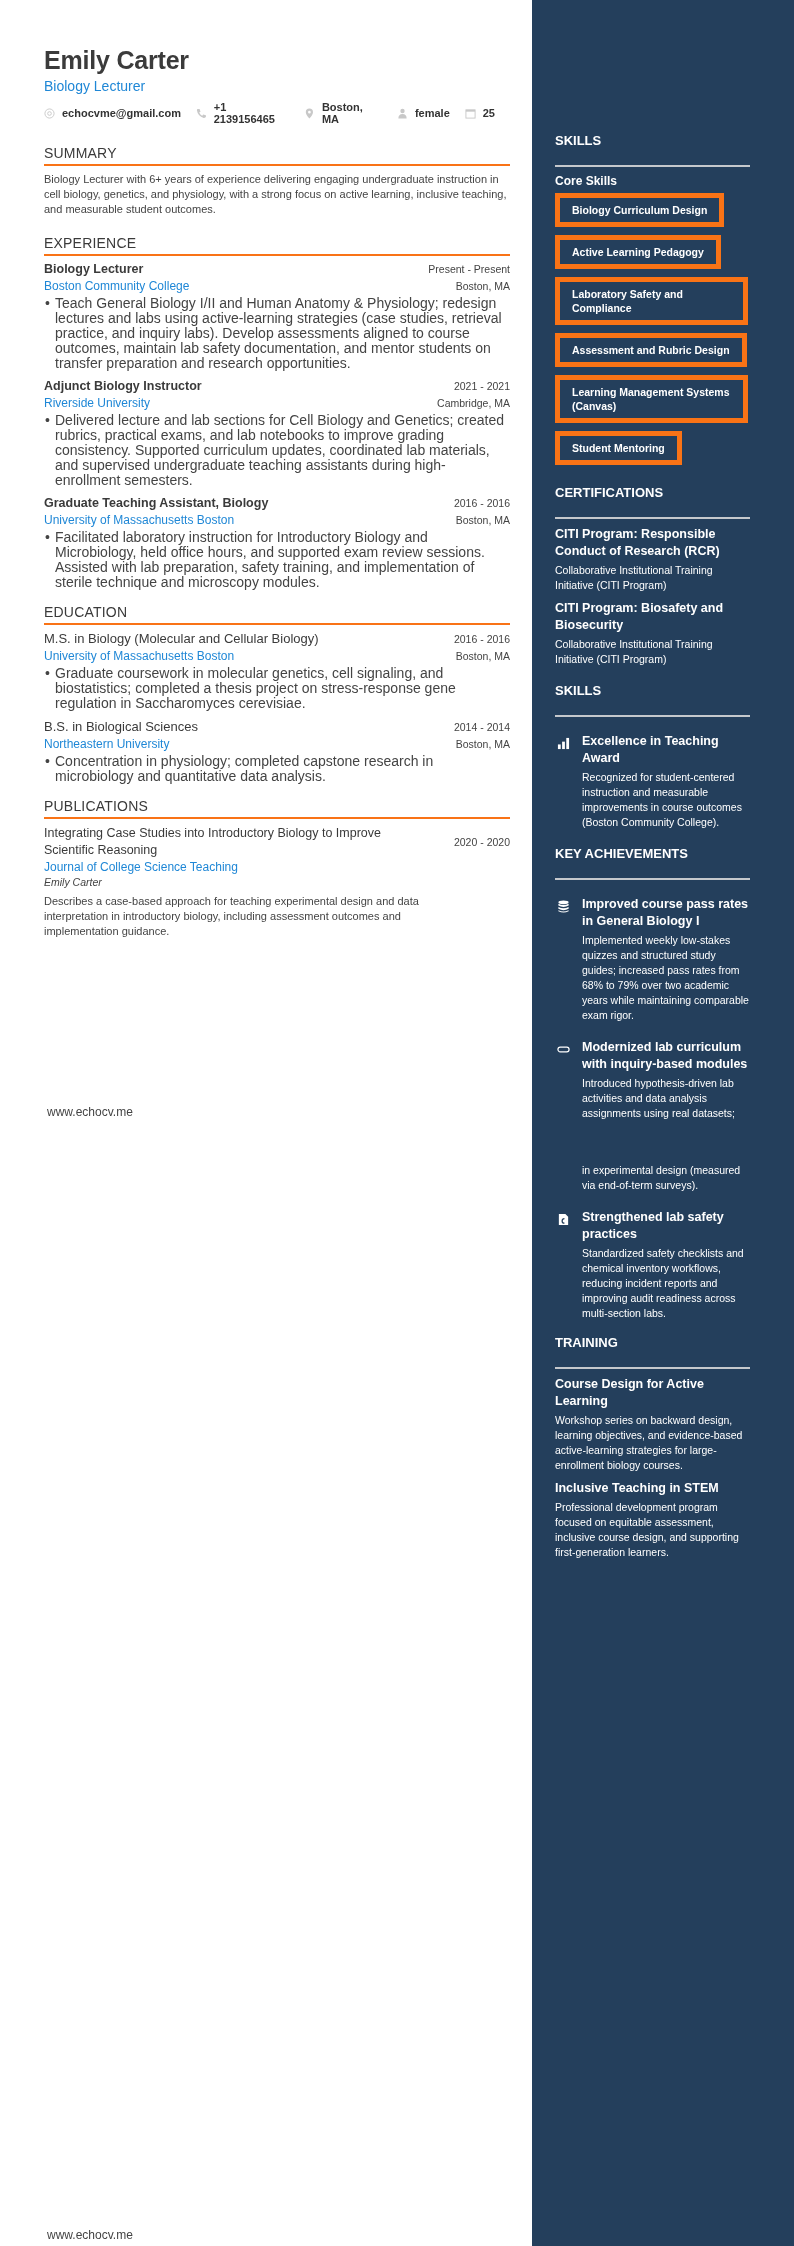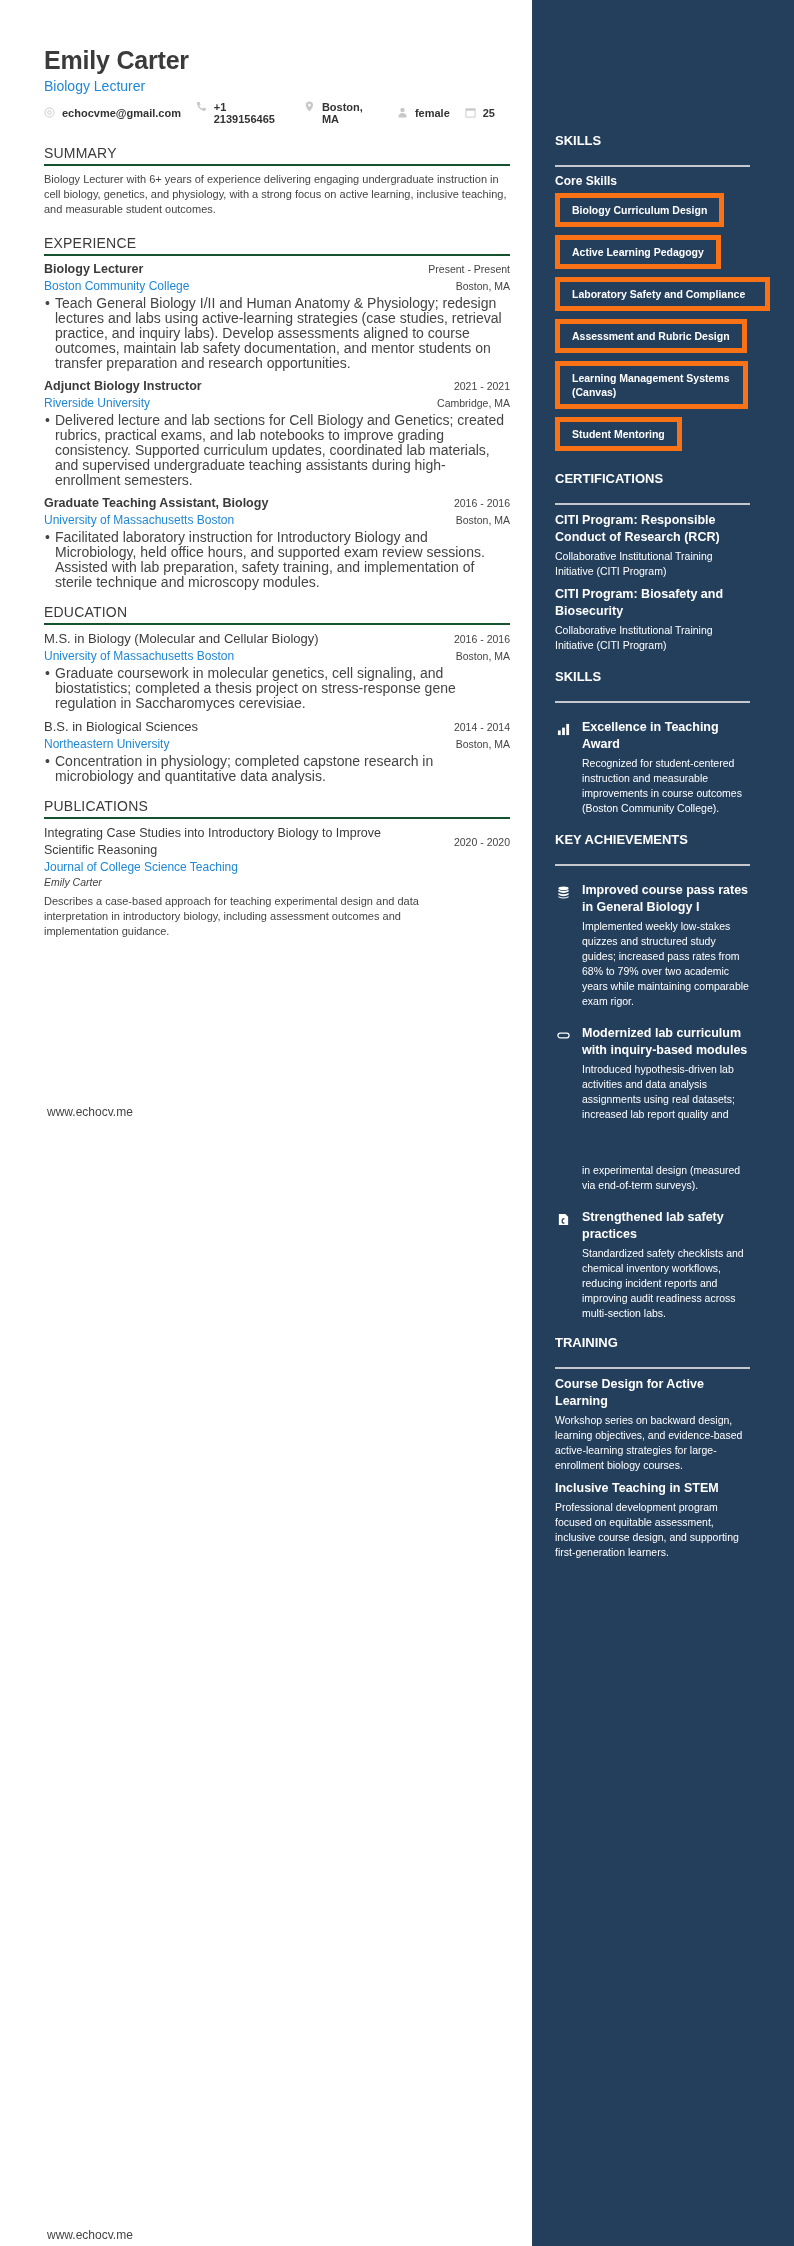--- a/index.html
+++ b/index.html
@@ -7,24 +7,24 @@
   body { font-family: "Liberation Sans", sans-serif; color: #3a3a3a; }
   .page { position: relative; width: 794px; height: 1123px; background: #fff; overflow: hidden; }
   .sidebar-bg { position: absolute; left: 532px; top: 0; width: 262px; height: 100%; background: #243f5c; }
   .main { position: absolute; left: 44px; top: 0; width: 466px; }
   .side { position: absolute; left: 555px; top: 0; width: 195px; color: #fff; }
   .footer { position: absolute; left: 47px; font-size: 12px; color: #444; }
 
   .name { font-size: 25px; font-weight: bold; color: #3b3b3b; margin-top: 46px; letter-spacing: -0.2px; }
   .title { font-size: 14px; color: #1f87d6; margin-top: 3px; }
   .contacts { display: flex; align-items: center; margin-top: 7px; font-size: 11px; font-weight: bold; color: #333; }
-  .contact { display: flex; align-items: flex-start; margin-right: 15px; }
+  .contact { display: flex; align-items: center; margin-right: 15px; }
   .contact svg { width: 11px; height: 11px; margin-right: 7px; fill: #c8c8c8; }
 
-  .sec-head { font-size: 14px; color: #3a3a3a; letter-spacing: 0.2px; padding-bottom: 3px; border-bottom: 2px solid #14532d; margin-top: 20px; margin-bottom: 6px; }
+  .sec-head { font-size: 14px; color: #3a3a3a; letter-spacing: 0.2px; padding-bottom: 3px; border-bottom: 2px solid #f97316; margin-top: 20px; margin-bottom: 6px; }
   .para { font-size: 11px; line-height: 15px; color: #444; margin-bottom: 3px; }
   .entry { margin-bottom: 8px; }
   .row { display: flex; justify-content: space-between; align-items: baseline; }
   .role { font-size: 12.5px; font-weight: bold; color: #3a3a3a; }
   .degree { font-size: 13px; color: #3a3a3a; }
   .dates { font-size: 10.5px; color: #444; white-space: nowrap; }
   .org { font-size: 12px; color: #1f87d6; margin-top: 3px; }
   .loc { font-size: 10.5px; color: #444; }
   .bullets { list-style: none; margin-top: 3px; }
   .bullets li { position: relative; padding-left: 11px; font-size: 14px; line-height: 15px; color: #444; }
@@ -175,21 +175,21 @@
       <div class="pub-desc">Describes a case-based approach for teaching experimental design and data interpretation in introductory biology, including assessment outcomes and implementation guidance.</div>
     </div>
   </div>
 
   <div class="side">
     <div class="s-head" style="margin-top:133px;">SKILLS</div>
     <div class="s-sub">Core Skills</div>
     <div>
       <div><span class="skill">Biology Curriculum Design</span></div>
       <div><span class="skill">Active Learning Pedagogy</span></div>
-      <div><span class="skill" style="width:215px;">Laboratory Safety and Compliance</span></div>
+      <div><span class="skill" style="width:193px;">Laboratory Safety and Compliance</span></div>
       <div><span class="skill">Assessment and Rubric Design</span></div>
       <div><span class="skill" style="width:193px;">Learning Management Systems (Canvas)</span></div>
       <div><span class="skill">Student Mentoring</span></div>
     </div>
 
     <div class="s-head" style="margin-top:12px;">CERTIFICATIONS</div>
     <div>
       <div class="cert-name">CITI Program: Responsible Conduct of Research (RCR)</div>
       <div class="cert-org">Collaborative Institutional Training Initiative (CITI Program)</div>
     </div>

